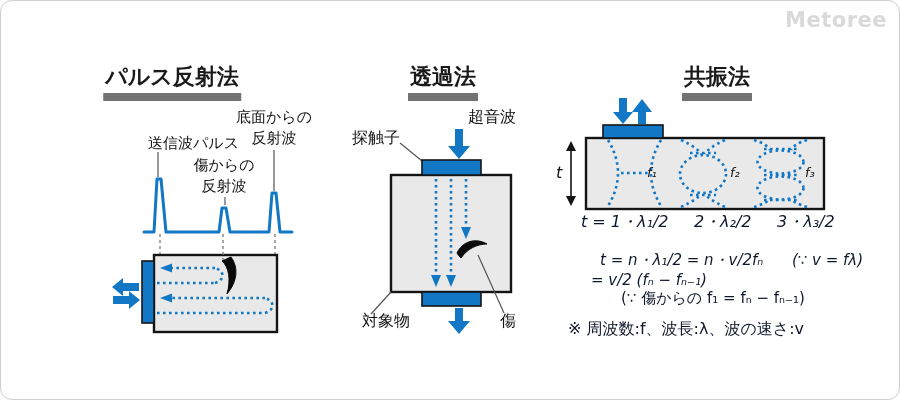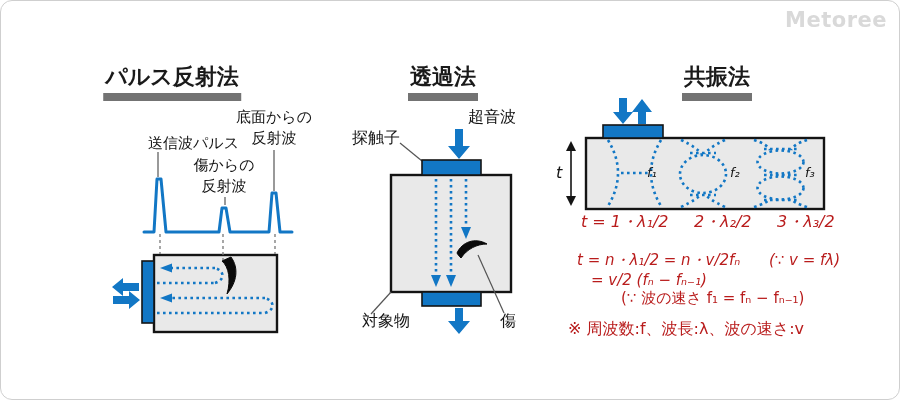--- a/index.html
+++ b/index.html
@@ -14,21 +14,21 @@
     color:var(--logo-gray);font-family:"DejaVu Sans",sans-serif;
   }
   .method-title{
     font-size:22px;font-weight:bold;white-space:nowrap;
     border-bottom:8px solid #737373;padding:0 2px 1px 2px;
     transform:translateX(-50%);
   }
   .lbl{font-size:15px;line-height:21px;white-space:pre-line;color:#141414;font-family:Liberation Mono, monospace;}
   .ctr{text-align:center;transform:translateX(-50%);}
   .formula{
-    font-family:"DejaVu Sans",sans-serif;font-size:15px;white-space:pre;color:#b91c1c;
+    font-family:"DejaVu Sans",sans-serif;font-size:15px;white-space:pre;color:#0f172a;
   }
   .ital{font-style:italic;}
   .mathlbl{font-family:"DejaVu Sans",sans-serif;font-style:italic;color:#141414;}
   svg{position:absolute;left:0;top:0;}
   .wave{fill:none;stroke:var(--accent);stroke-width:3;stroke-linejoin:round;stroke-linecap:round;}
   .thin{stroke:#555;stroke-width:1.2;}
   .dashv{stroke:#777;stroke-width:1.3;stroke-dasharray:3 3;fill:none;}
   .specimen{fill:var(--box-fill);stroke:#141414;stroke-width:2.4;}
   .transducer{fill:var(--accent);stroke:#141414;stroke-width:1.6;}
   .bluefill{fill:var(--accent);}
@@ -140,18 +140,18 @@
   <div class="abs lbl" style="left:351px;top:128px;font-size:16px;">探触子</div>
   <div class="abs lbl" style="left:361px;top:311px;font-size:16px;">対象物</div>
   <div class="abs lbl" style="left:499px;top:311px;font-size:16px;">傷</div>
 
   <div class="abs mathlbl" style="left:555px;top:162px;font-size:16px;">t</div>
   <div class="abs mathlbl" style="left:646px;top:164px;font-size:13px;">f₁</div>
   <div class="abs mathlbl" style="left:729px;top:164px;font-size:13px;">f₂</div>
   <div class="abs mathlbl" style="left:804px;top:164px;font-size:13px;">f₃</div>
 
   <div class="abs formula ital" style="left:580px;top:211px;font-size:16px;">t = 1・λ₁/2     2・λ₂/2     3・λ₃/2</div>
-  <div class="abs formula ital" style="left:576px;top:250px;text-align:right;">t = n・λ₁/2 = n・v/2fₙ      (∵ v = fλ)</div>
+  <div class="abs formula ital" style="left:599px;top:250px;text-align:right;">t = n・λ₁/2 = n・v/2fₙ      (∵ v = fλ)</div>
   <div class="abs formula ital" style="left:590px;top:270px;">= v/2 (fₙ − fₙ₋₁)</div>
-  <div class="abs formula" style="left:620px;top:288px;">(∵ 波の速さ f₁ = fₙ − fₙ₋₁)</div>
+  <div class="abs formula" style="left:620px;top:288px;">(∵ 傷からの f₁ = fₙ − fₙ₋₁)</div>
   <div class="abs formula" style="left:567px;top:318px;font-size:16px;">※ 周波数:f、波長:λ、波の速さ:v</div>
 
 </div>
 
 </body></html>

